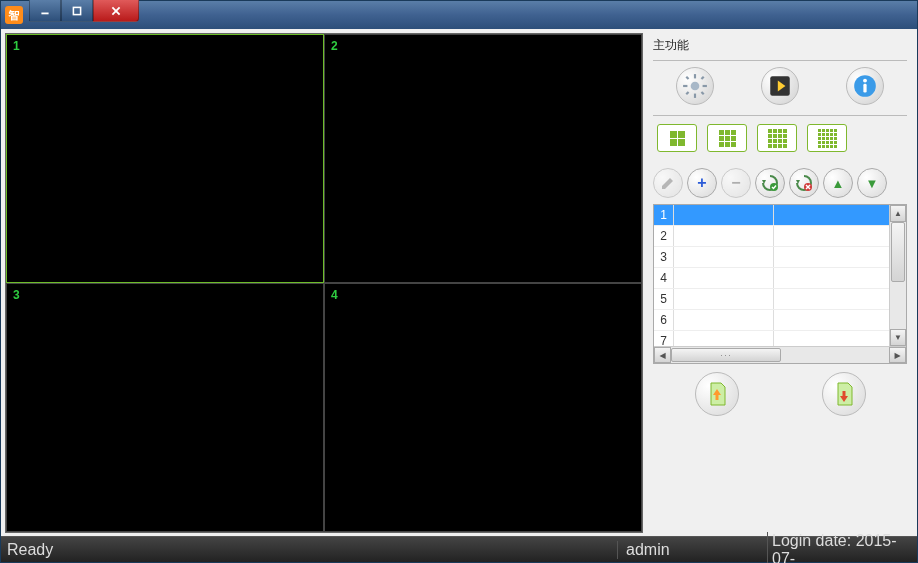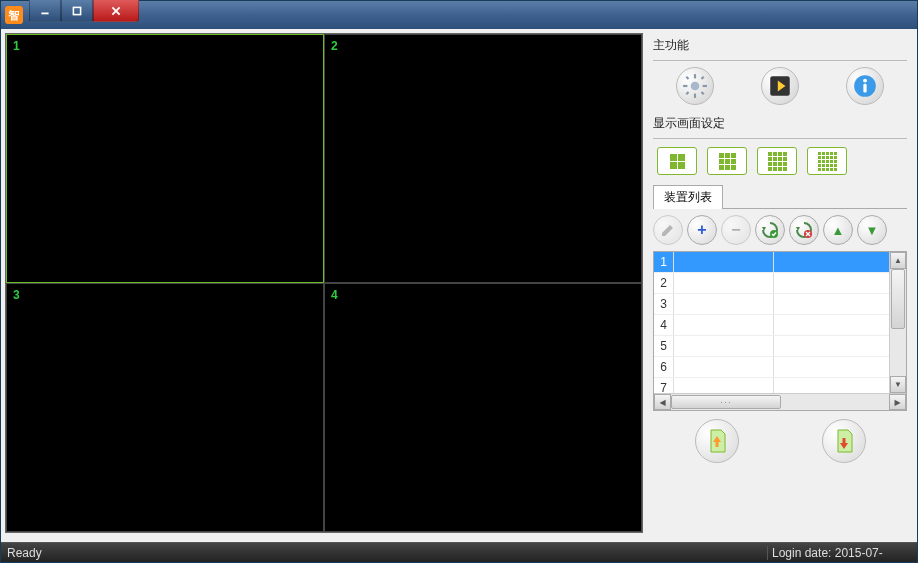--- a/index.html
+++ b/index.html
@@ -51,21 +51,21 @@
 .vscroll { position: absolute; right: 0; top: 0; bottom: 0; width: 17px; background: #e8e8e8; border-left: 1px solid #ccc; }
 .vscroll .btn { height: 17px; background: linear-gradient(#f4f4f4,#d4d4d4); border: 1px solid #aaa; display: flex; align-items: center; justify-content: center; font-size: 8px; color: #555; }
 .vscroll .track { position: absolute; top: 17px; bottom: 17px; left: 0; right: 0; }
 .vscroll .thumb { position: absolute; left: 1px; right: 1px; top: 0; height: 60px; background: linear-gradient(#f4f4f4,#d4d4d4); border: 1px solid #aaa; border-radius: 2px; }
 .hscroll { height: 17px; background: #e8e8e8; border-top: 1px solid #ccc; display: flex; position: relative; }
 .hscroll .btn { width: 17px; background: linear-gradient(#f4f4f4,#d4d4d4); border: 1px solid #aaa; display: flex; align-items: center; justify-content: center; font-size: 8px; color: #555; }
 .hscroll .track { flex: 1; position: relative; }
 .hscroll .thumb { position: absolute; top: 1px; bottom: 1px; left: 0; width: 110px; background: linear-gradient(#f4f4f4,#d4d4d4); border: 1px solid #aaa; border-radius: 2px; display:flex; align-items:center; justify-content:center; color:#888; font-size:9px; letter-spacing:1px;}
 .bottom-btns { display: flex; justify-content: space-around; padding: 8px 0 4px 0; }
 .docbtn { width: 44px; height: 44px; border-radius: 22px; background: radial-gradient(circle at 30% 30%, #fff, #d8d8d8); border: 1px solid #bbb; display: flex; align-items: center; justify-content: center; cursor: pointer; }
-.statusbar { height: 20px; background: linear-gradient(to bottom, #444, #222); color: #ddd; display: flex; align-items: center; font-size: 12px; border-top: 1px solid #555; }
+.statusbar { height: 26px; background: linear-gradient(to bottom, #444, #222); color: #ddd; display: flex; align-items: center; font-size: 16px; border-top: 1px solid #555; }
 .statusbar .sb-left { padding-left: 6px; flex: 1; }
 .statusbar .sb-mid { width: 150px; border-left: 1px solid #555; padding-left: 8px; }
 .statusbar .sb-right { width: 150px; border-left: 1px solid #555; padding-left: 4px; }
 </style>
 </head>
 <body>
 
 <div class="window">
   <div class="titlebar">
     <div class="app-icon">智</div>
@@ -132,21 +132,20 @@
         </div>
         <div class="bigbtn">
           <svg width="26" height="26" viewBox="0 0 24 24">
               <circle cx="12" cy="12" r="10" fill="#3b9be8"></circle>
               <circle cx="12" cy="7" r="1.8" fill="#fff"></circle>
               <rect x="10.5" y="10" width="3" height="8" rx="1.2" fill="#fff"></rect>
             </svg>
         </div>
       </div>
 
-      <div class="section-title">显示画面设定</div>
       <div class="rule"></div>
       <div class="grid-icons">
         <div class="gridbtn">
             <div class="g g2">
               <div></div>
               <div></div>
               <div></div>
               <div></div>
             </div>
           </div>
@@ -207,23 +206,20 @@
               <div></div>
               <div></div>
               <div></div>
               <div></div>
               <div></div>
               <div></div>
             </div>
           </div>
       </div>
 
-      <div class="tabrow">
-        <div class="tab">装置列表</div>
-      </div>
 
       <div class="toolbar">
         <div class="tool disabled">
             <svg width="16" height="16" viewBox="0 0 16 16">
               <path d="M2 11 L10 3 L13 6 L5 14 L2 14 Z" fill="#888"></path>
             </svg>
           </div>
         <div class="tool" style="color:#2b5bd7">+</div>
         <div class="tool disabled" style="color:#777">−</div>
         <div class="tool">
@@ -315,15 +311,16 @@
               <path d="M8 3 L18 3 L22 7 L22 25 L8 25 Z" fill="#cdeea5" stroke="#7fb82e" stroke-width="1"></path>
               <polygon points="14,22 10,16 12.5,16 12.5,11 15.5,11 15.5,16 18,16" fill="#e04a2e"></polygon>
             </svg>
         </div>
       </div>
     </div>
   </div>
 
   <div class="statusbar">
     <div class="sb-left">Ready</div>
+    <div class="sb-mid">admin</div>
     <div class="sb-right">Login date: 2015-07-</div>
   </div>
 </div>
 
 </body></html>

